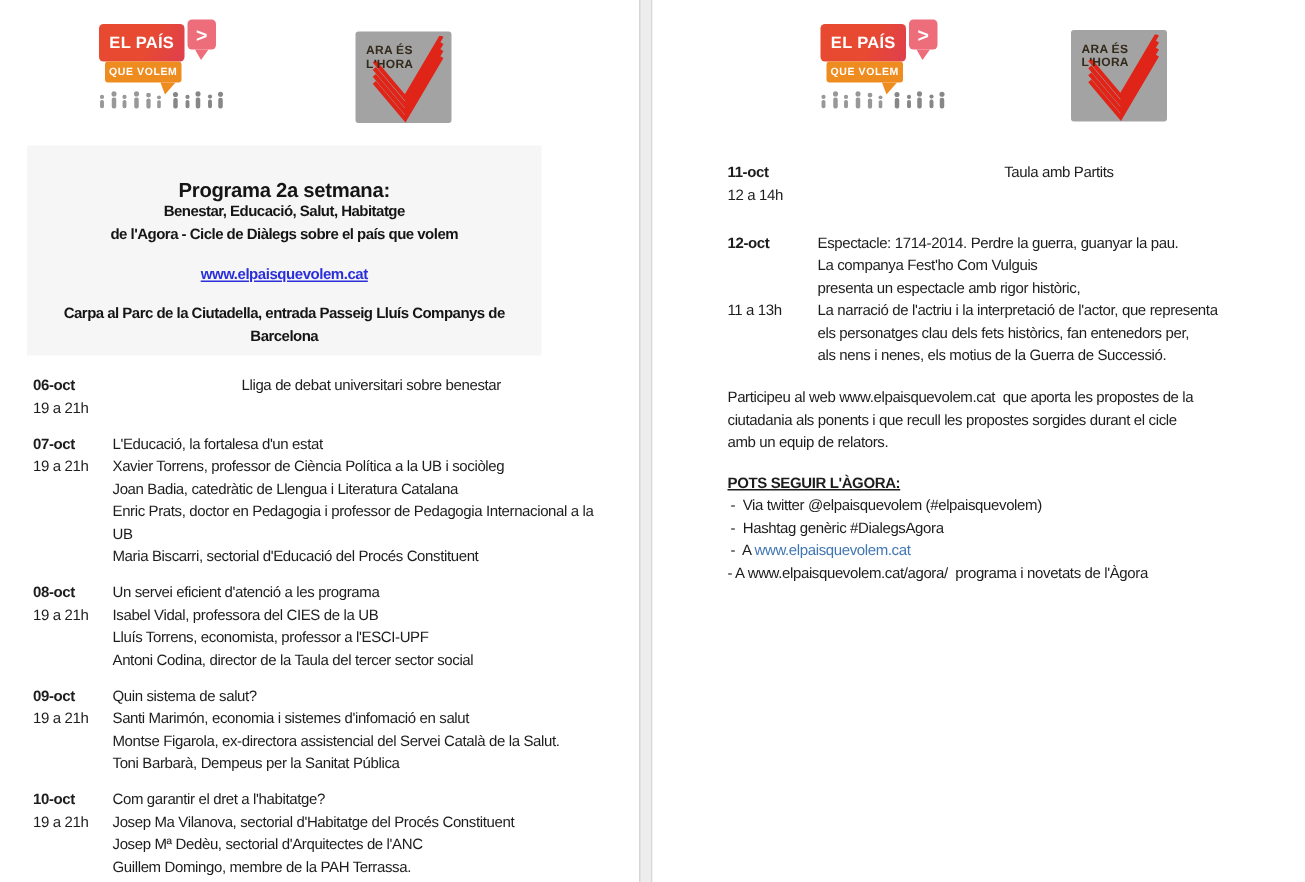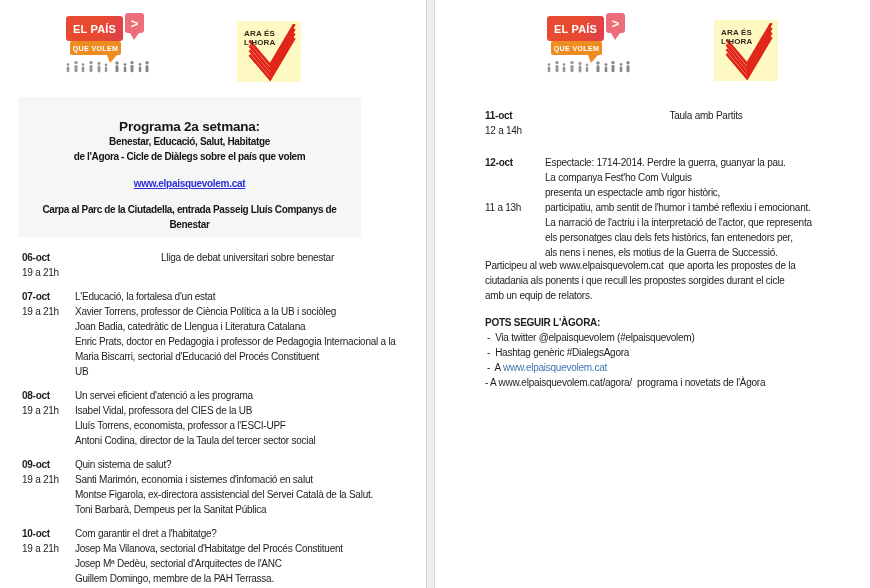--- a/index.html
+++ b/index.html
@@ -20,21 +20,21 @@
          display:flex;align-items:center;justify-content:center;color:#fff;font-weight:bold;font-size:13px;}
   .ep-gt-tail{position:absolute;left:64px;top:20px;width:0;height:0;
               border-left:4px solid transparent;border-right:5px solid transparent;border-top:7px solid #ee6d7b;}
   .ep-sub{position:absolute;left:4px;top:28px;width:51px;height:14px;background:#ef8c20;border-radius:2px;
           display:flex;align-items:center;justify-content:center;color:#fff;font-weight:bold;font-size:7px;letter-spacing:.4px;}
   .ep-sub-tail{position:absolute;left:41px;top:42px;width:0;height:0;
                border-left:3px solid transparent;border-right:7px solid transparent;border-top:8px solid #ef8c20;}
   .ep-people{position:absolute;left:-2px;top:47px;}
 
   
-  .logo-ara{position:absolute;width:64px;height:61px;background:#fef9c3;border-radius:2px;overflow:hidden;}
+  .logo-ara{position:absolute;width:64px;height:61px;background:#a3a3a3;border-radius:2px;overflow:hidden;}
   .ara-text{position:absolute;left:7px;top:9px;font-weight:bold;font-size:8px;line-height:8.5px;
             color:#332a1c;letter-spacing:.2px;z-index:2;}
   .ara-v{position:absolute;right:2px;bottom:0;}
 
   
   .head-box{position:absolute;left:18px;top:97px;width:343px;height:140px;background:#f6f6f6;text-align:center;}
   .hb-title{padding-top:22px;font-size:13.5px;font-weight:bold;letter-spacing:-.2px;color:#151515;}
   .hb-sub{font-size:10px;font-weight:bold;line-height:15px;letter-spacing:-.35px;color:#151515;}
   .hb-link-row{margin-top:9px;}
   .hb-link{color:#2b2fd9;font-size:10px;font-weight:bold;letter-spacing:-.3px;text-decoration:underline;cursor:pointer;}
@@ -50,21 +50,21 @@
   .blk .d{position:absolute;left:0;top:0;font-weight:bold;white-space:pre;}
   .blk .t{position:absolute;left:0;top:15px;white-space:pre;}
   .blk .t2{position:absolute;left:0;top:45px;white-space:pre;}
   .b{font-weight:normal;}
   .ln{white-space:pre;}
   .minh30{min-height:30px;text-align:center;}
   .mb17{margin-bottom:17px;}
 
   .participate{position:absolute;left:50px;top:258px;font-size:10px;line-height:15px;letter-spacing:-.25px;}
   .follow{position:absolute;left:50px;top:315px;font-size:10px;line-height:15px;letter-spacing:-.25px;}
-  .follow .fh{font-weight:bold;white-space:pre;}
+  .follow .fh{font-weight:bold;white-space:pre;text-decoration:underline;}
   .fi{padding-left:2px;white-space:pre;}
   .fi4{padding-left:0;}
   .link-lite{color:#4176b4;text-decoration:none;cursor:pointer;white-space:pre;}
 </style>
 </head>
 <body>
 
 <div class="screen">
 
   <div class="page left">
@@ -124,41 +124,41 @@
 
     <div class="head-box">
       <div class="hb-title">Programa 2a setmana:</div>
       <div class="hb-sub">Benestar, Educació, Salut, Habitatge</div>
       <div class="hb-sub">de l'Agora - Cicle de Diàlegs sobre el país que volem</div>
       <div class="hb-link-row">
         <a class="hb-link">www.elpaisquevolem.cat</a>
       </div>
       <div class="hb-venue">
         <div>Carpa al Parc de la Ciutadella, entrada Passeig Lluís Companys de</div>
-        <div>Benestar</div>
+        <div>Barcelona</div>
       </div>
     </div>
 
     <div class="sched leftcol">
 
       <div class="blk pl53 minh30">
         <span class="d">06-oct</span>
         <span class="t">19 a 21h</span>
         <div class="ln b">Lliga de debat universitari sobre benestar</div>
       </div>
 
       <div class="blk pl53">
         <span class="d">07-oct</span>
         <span class="t">19 a 21h</span>
         <div class="ln b">L'Educació, la fortalesa d'un estat</div>
         <div class="ln">Xavier Torrens, professor de Ciència Política a la UB i sociòleg</div>
         <div class="ln">Joan Badia, catedràtic de Llengua i Literatura Catalana</div>
         <div class="ln">Enric Prats, doctor en Pedagogia i professor de Pedagogia Internacional a la</div>
+        <div class="ln">UB</div>
         <div class="ln">Maria Biscarri, sectorial d'Educació del Procés Constituent</div>
-        <div class="ln">UB</div>
       </div>
 
       <div class="blk pl53">
         <span class="d">08-oct</span>
         <span class="t">19 a 21h</span>
         <div class="ln b">Un servei eficient d'atenció a les programa</div>
         <div class="ln">Isabel Vidal, professora del CIES de la UB</div>
         <div class="ln">Lluís Torrens, economista, professor a l'ESCI-UPF</div>
         <div class="ln">Antoni Codina, director de la Taula del tercer sector social</div>
       </div>
@@ -248,21 +248,20 @@
         <span class="t">12 a 14h</span>
         <div class="ln b">Taula amb Partits</div>
       </div>
 
       <div class="blk pl60">
         <span class="d">12-oct</span>
         <span class="t2">11 a 13h</span>
         <div class="ln b">Espectacle: 1714-2014. Perdre la guerra, guanyar la pau.</div>
         <div class="ln">La companya Fest'ho Com Vulguis</div>
         <div class="ln">presenta un espectacle amb rigor històric,</div>
-        <div class="ln">participatiu, amb sentit de l'humor i també reflexiu i emocionant.</div>
         <div class="ln">La narració de l'actriu i la interpretació de l'actor, que representa</div>
         <div class="ln">els personatges clau dels fets històrics, fan entenedors per,</div>
         <div class="ln">als nens i nenes, els motius de la Guerra de Successió.</div>
       </div>
 
     </div>
 
     <div class="participate">
       <div class="ln">Participeu al web www.elpaisquevolem.cat  que aporta les propostes de la</div>
       <div class="ln">ciutadania als ponents i que recull les propostes sorgides durant el cicle</div>

